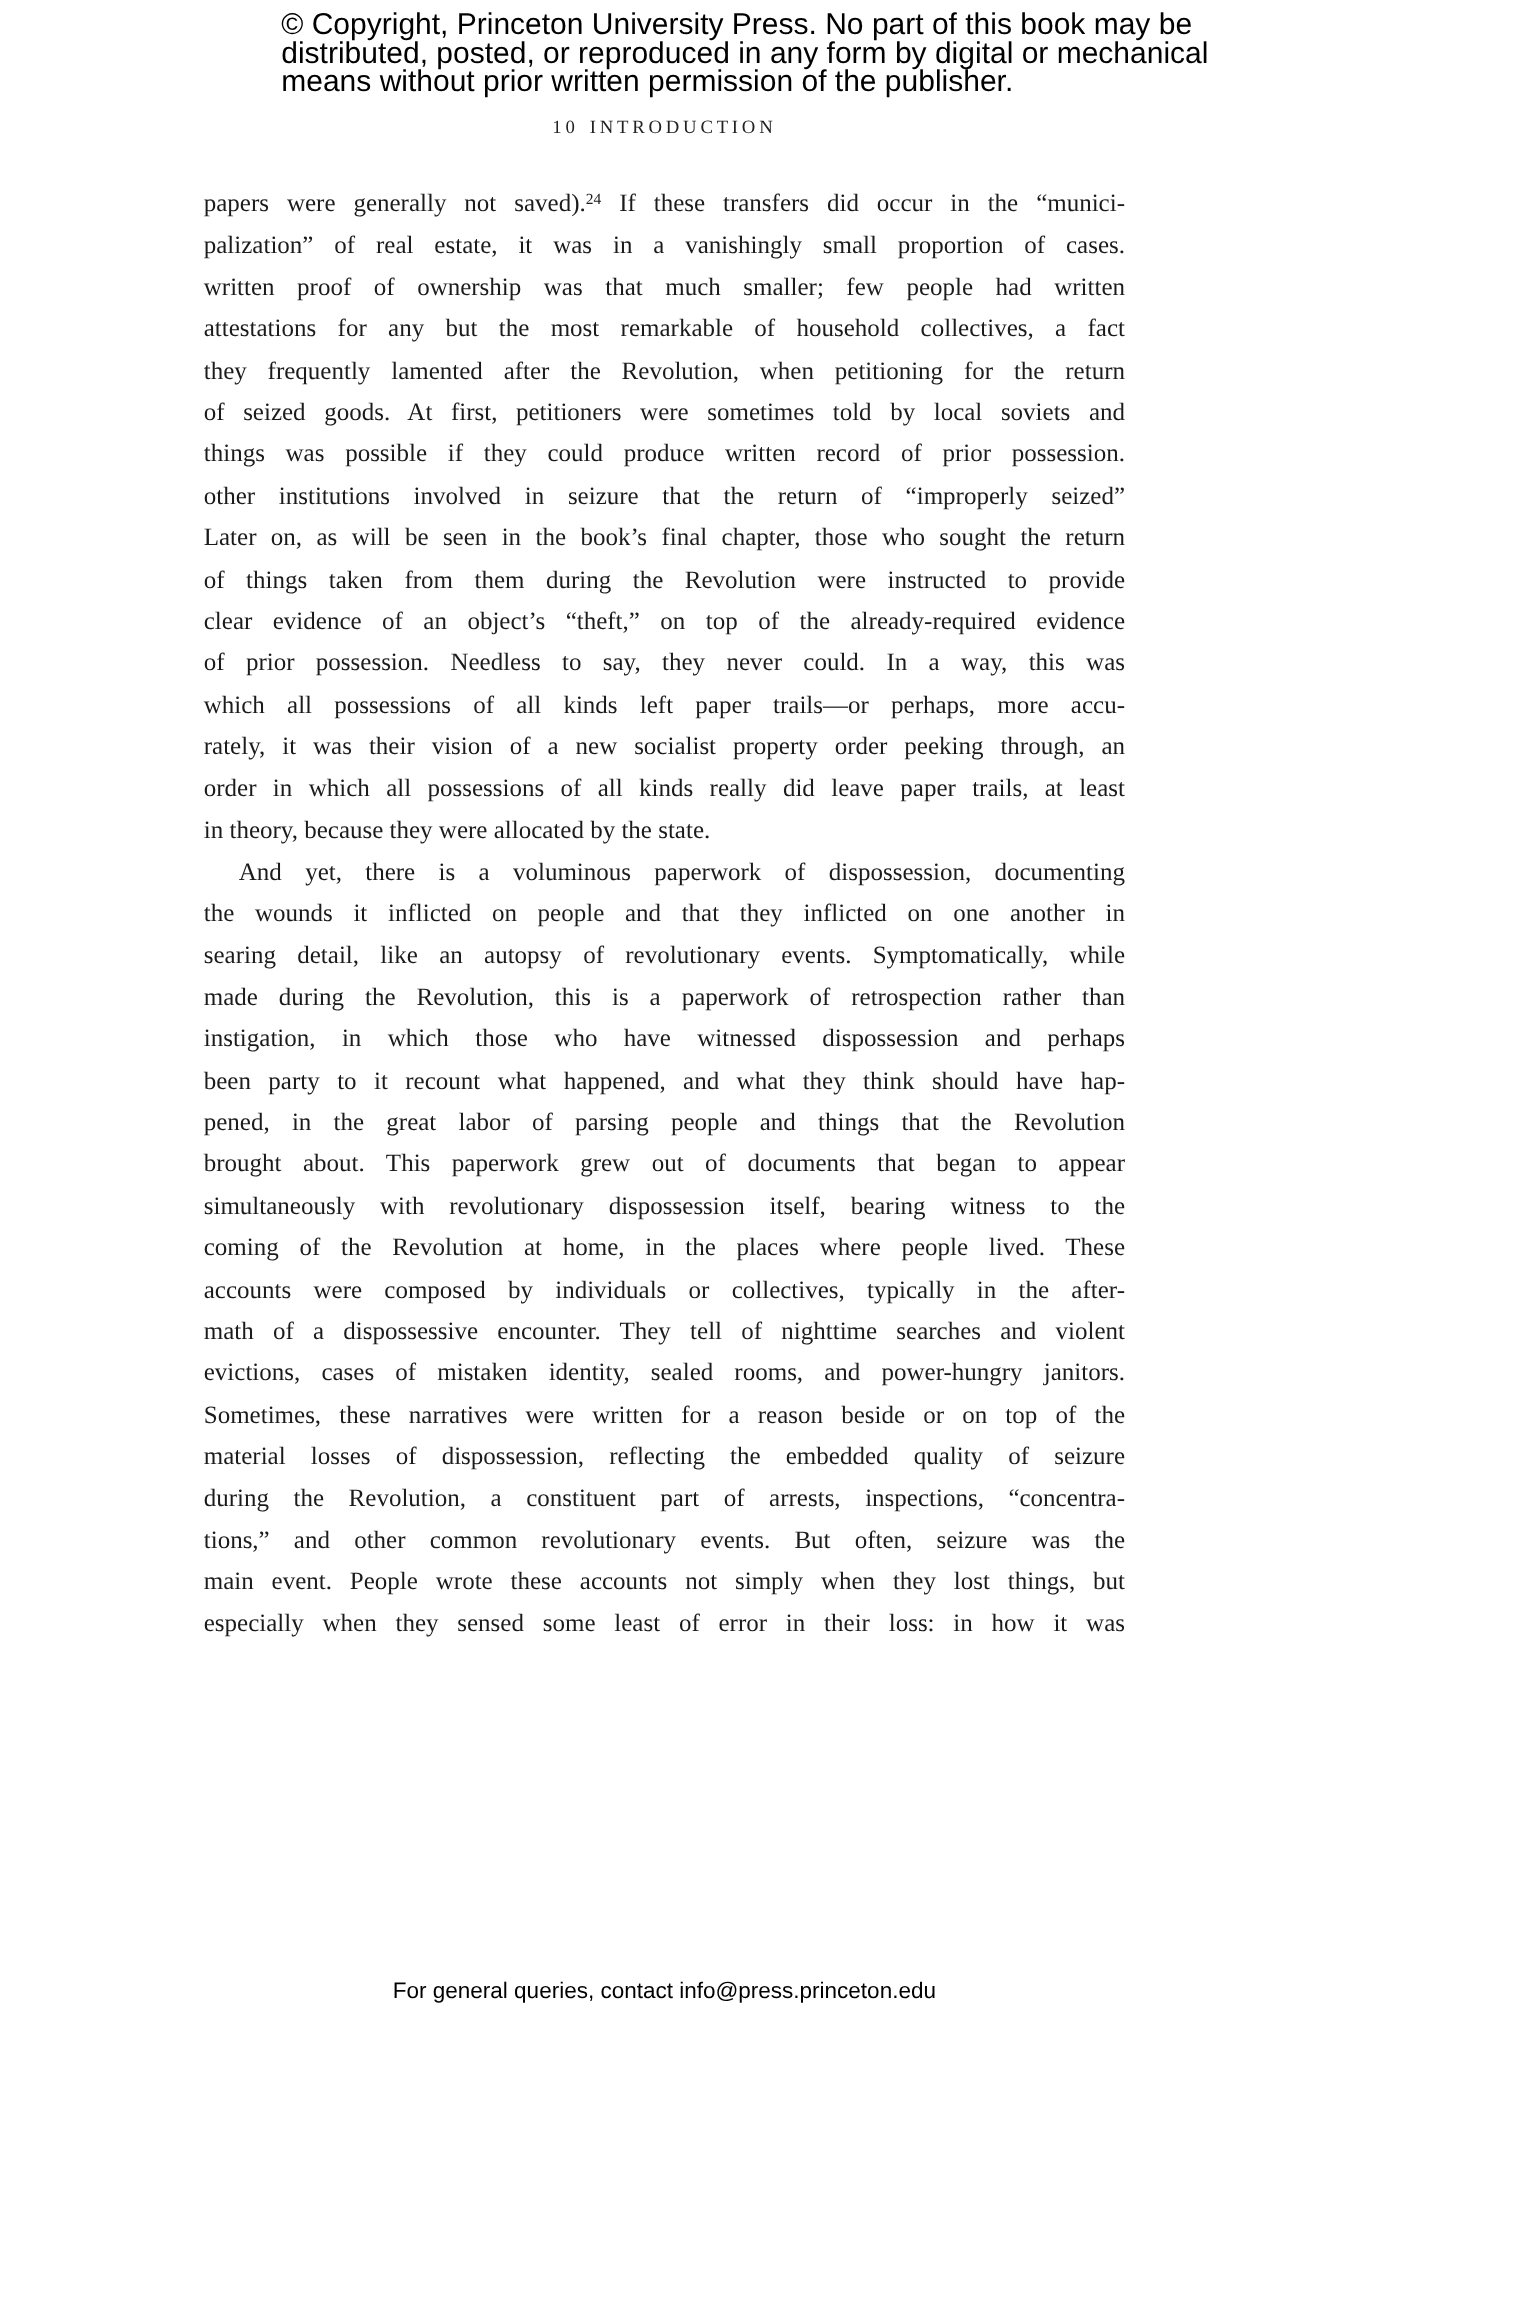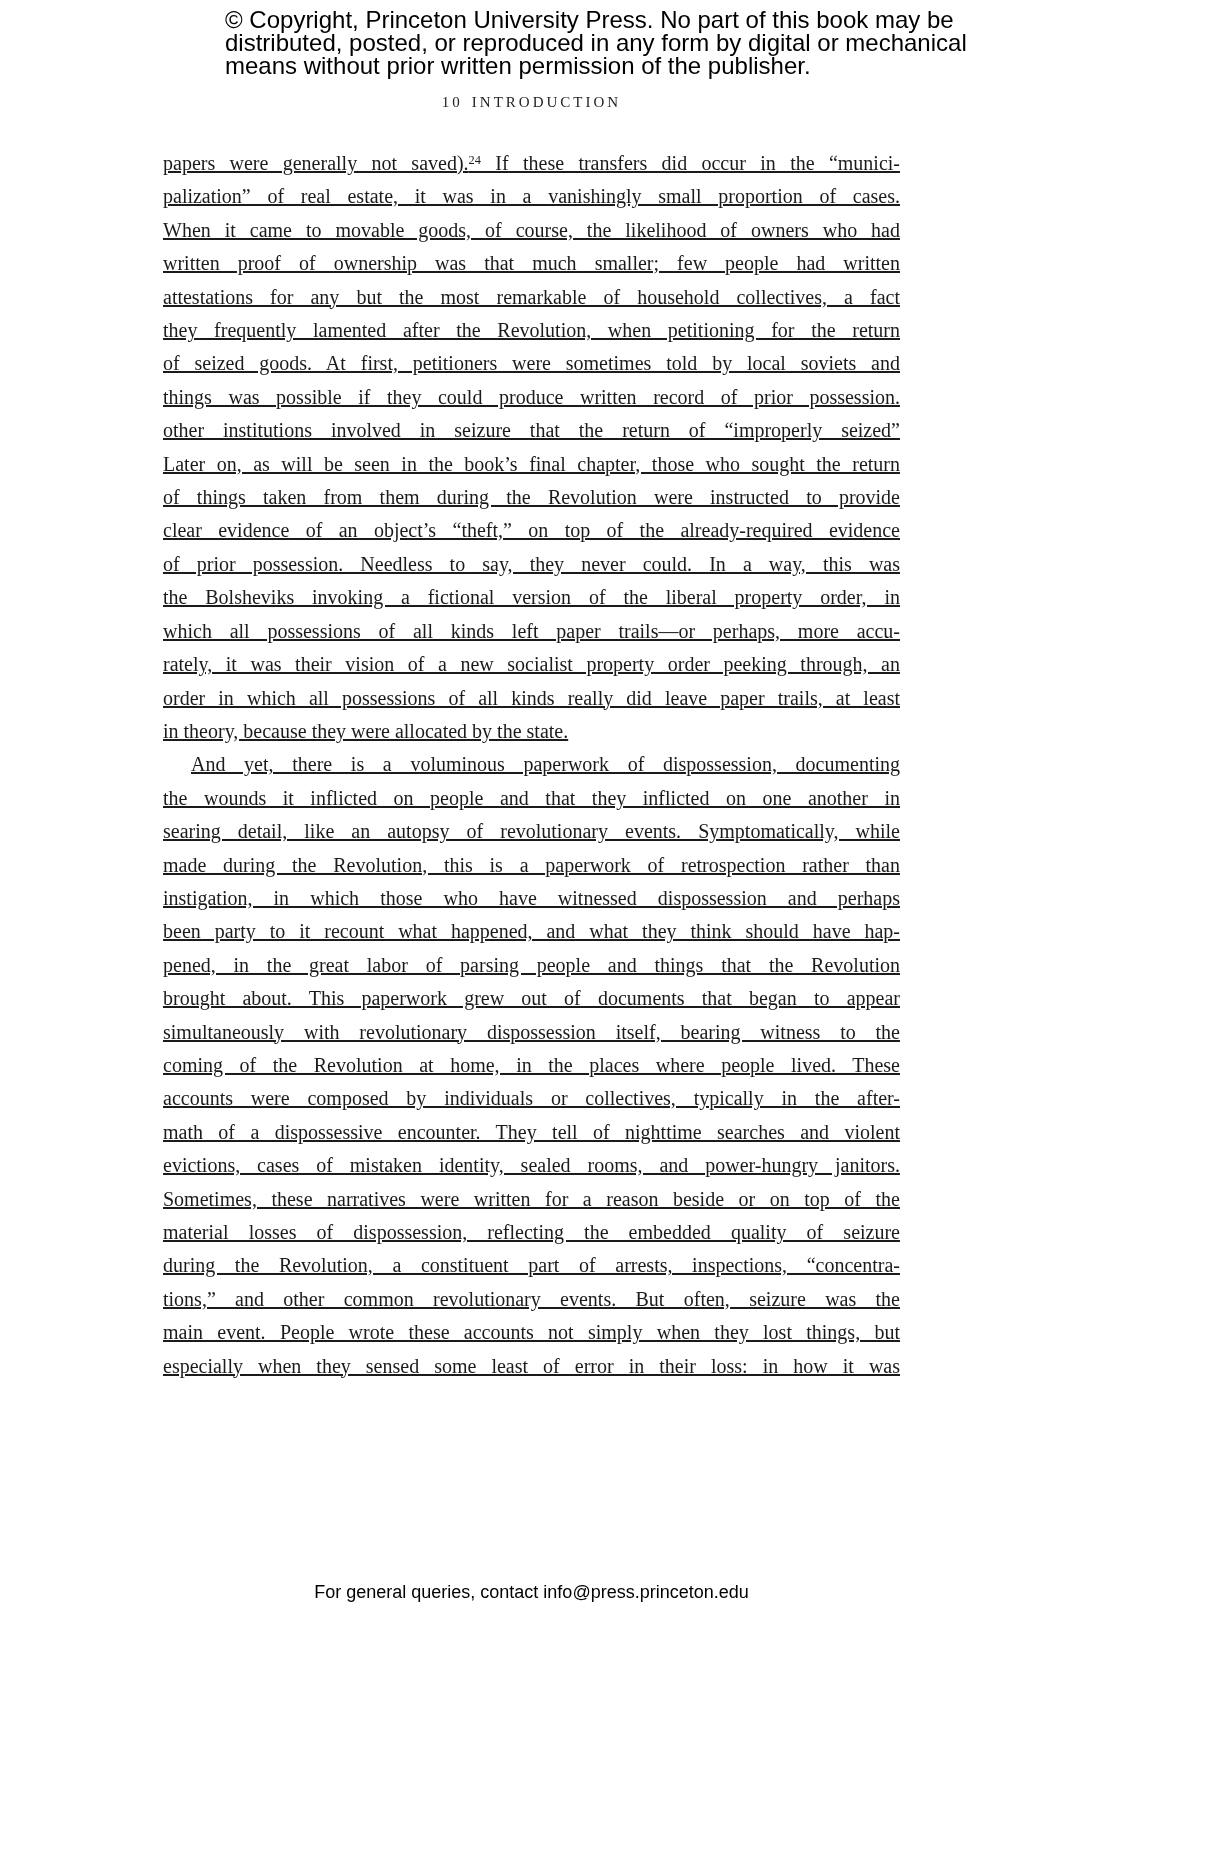--- a/index.html
+++ b/index.html
@@ -36,21 +36,20 @@
     position: absolute;
     left: 163px;
     top: 147px;
     width: 737px;
     font-size: 20px;
     line-height: 33.4px;
   }
   .line {
     text-align: justify;
     text-align-last: justify;
-    text-decoration: underline;
   }
   .line.last { text-align-last: left; }
   .line.indent { text-indent: 28px; }
   sup {
     font-size: 0.62em;
     line-height: 0;
     vertical-align: baseline;
     position: relative;
     top: -0.45em;
   }
@@ -78,32 +77,30 @@
     </div>
 
   <div class="running-head">
     <span class="pagenum">10</span><span class="chapter">INTRODUCTION</span>
   </div>
 
   <div class="body-text" id="body">
       <div class="paragraph">
         <div class="line">papers were generally not saved).<sup>24</sup> If these transfers did occur in the “munici-</div>
         <div class="line">palization” of real estate, it was in a vanishingly small proportion of cases.</div>
-        <div class="line">When it came to movable goods, of course, the likelihood of owners who had</div>
         <div class="line">written proof of ownership was that much smaller; few people had written</div>
         <div class="line">attestations for any but the most remarkable of household collectives, a fact</div>
         <div class="line">they frequently lamented after the Revolution, when petitioning for the return</div>
         <div class="line">of seized goods. At first, petitioners were sometimes told by local soviets and</div>
         <div class="line">things was possible if they could produce written record of prior possession.</div>
         <div class="line">other institutions involved in seizure that the return of “improperly seized”</div>
         <div class="line">Later on, as will be seen in the book’s final chapter, those who sought the return</div>
         <div class="line">of things taken from them during the Revolution were instructed to provide</div>
         <div class="line">clear evidence of an object’s “theft,” on top of the already-required evidence</div>
         <div class="line">of prior possession. Needless to say, they never could. In a way, this was</div>
-        <div class="line">the Bolsheviks invoking a fictional version of the liberal property order, in</div>
         <div class="line">which all possessions of all kinds left paper trails—or perhaps, more accu-</div>
         <div class="line">rately, it was their vision of a new socialist property order peeking through, an</div>
         <div class="line">order in which all possessions of all kinds really did leave paper trails, at least</div>
         <div class="line last">in theory, because they were allocated by the state.</div>
       </div>
       <div class="paragraph">
         <div class="line indent">And yet, there is a voluminous paperwork of dispossession, documenting</div>
         <div class="line">the wounds it inflicted on people and that they inflicted on one another in</div>
         <div class="line">searing detail, like an autopsy of revolutionary events. Symptomatically, while</div>
         <div class="line">made during the Revolution, this is a paperwork of retrospection rather than</div>

